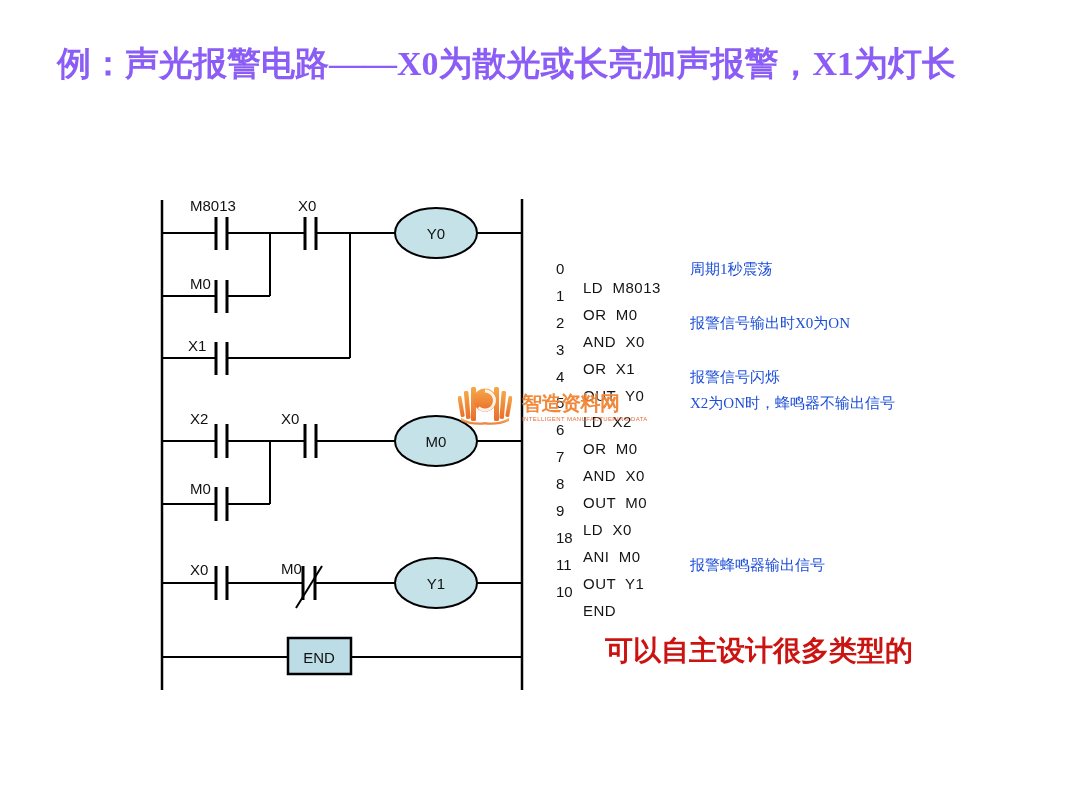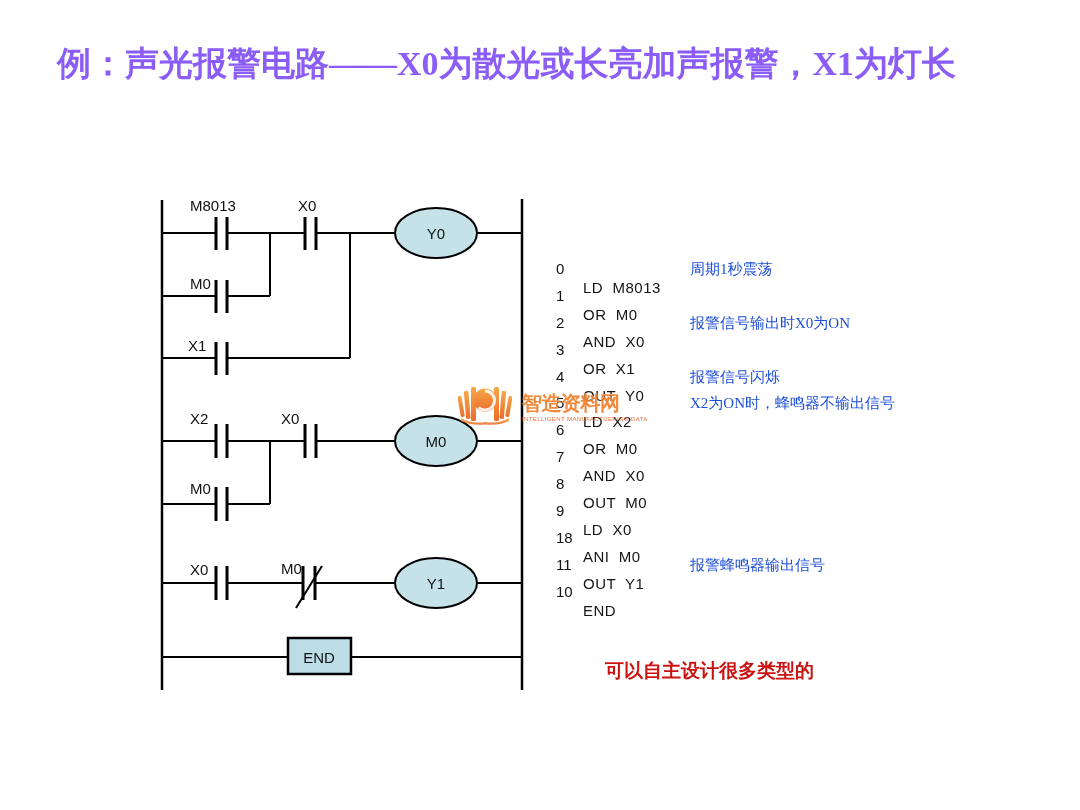--- a/index.html
+++ b/index.html
@@ -26,22 +26,22 @@
 
   
   .watermark{position:absolute;left:458px;top:381px;z-index:5;display:flex;
              align-items:center;opacity:0.93;}
   .wm-text{margin-left:10px;padding-top:7px;}
   .wm-name{font-size:20px;font-weight:bold;color:#f07f2c;letter-spacing:-0.5px;
            line-height:20px;text-shadow:0 0 1px #ffffff;}
   .wm-tagline{font-size:6px;color:#e8622a;letter-spacing:0.4px;margin-top:3px;white-space:nowrap;}
 
   
-  .note{position:absolute;left:605px;top:652px;z-index:2;
-        font-size:19px;font-weight:bold;color:#cb1411;line-height:37px;}
+  .note{position:absolute;left:605px;top:632px;z-index:2;
+        font-size:28px;font-weight:bold;color:#cb1411;line-height:37px;}
   .note div{white-space:nowrap;}
 </style>
 </head>
 <body>
 
 <div class="slide">
 
   <div class="title">
     <div>例：声光报警电路——X0为散光或长亮加声报警，X1为灯长</div>
   </div>

